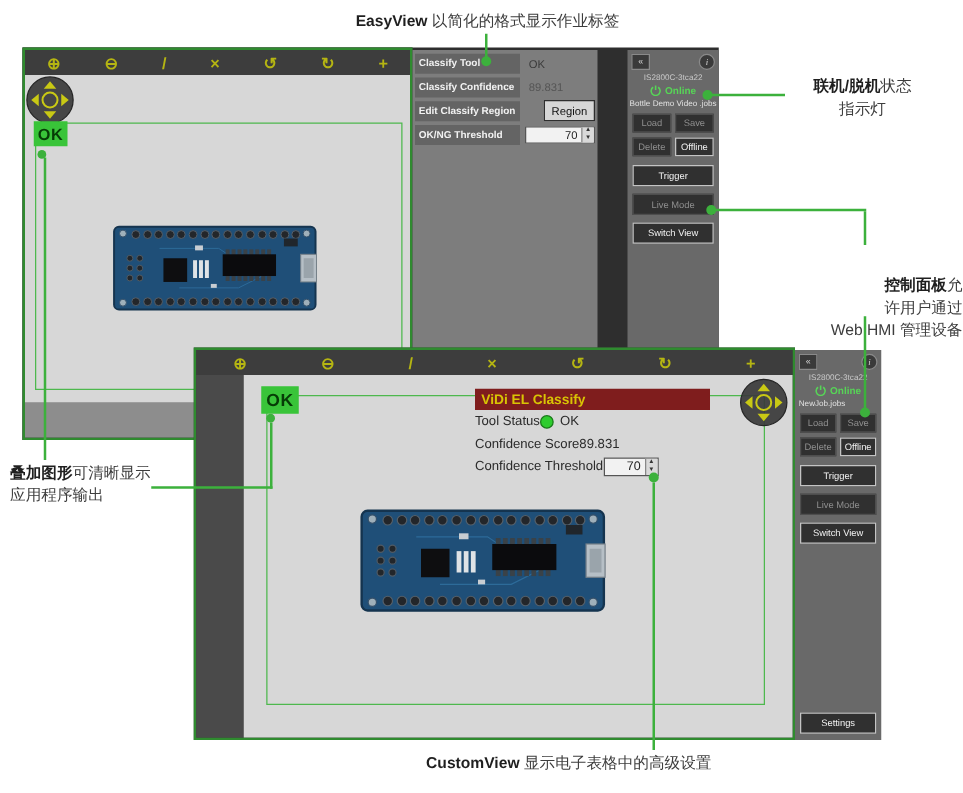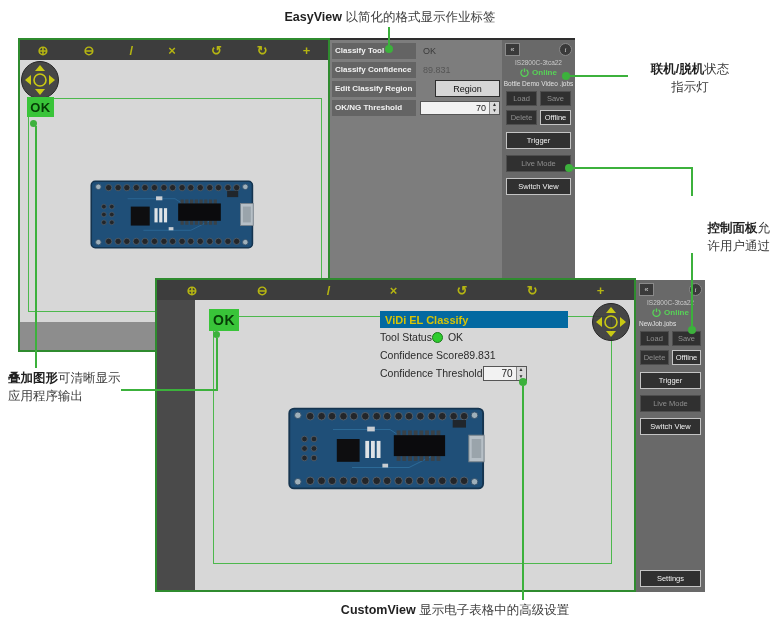--- a/index.html
+++ b/index.html
@@ -40,21 +40,21 @@
   .dstatus{display:flex;align-items:center;justify-content:center;gap:3px;margin-top:2px;}
   .dstatus span{color:#57d457;font-size:8px;font-weight:bold;}
   .djob{font-size:6.5px;color:#e2e2e2;text-align:center;margin-top:3px;white-space:nowrap;overflow:hidden;}
   .drow{display:flex;gap:3px;margin:4px 4px 0 4px;}
   .dbtn{flex:1;background:#303030;border:1px solid #4e4e4e;color:#8f8f8f;font-size:7.5px;height:13px;
         display:flex;align-items:center;justify-content:center;cursor:pointer;white-space:nowrap;overflow:hidden;}
   .dbtn.on{color:#f2f2f2;border-color:#c4c4c4;}
   .dbtn.wide{height:15px;}
   
   .vidipanel{position:absolute;}
-  .vheader{height:17px;background:#0369a1;color:#d9c404;font-weight:bold;font-size:11px;
+  .vheader{height:17px;background:#7f1d1d;color:#d9c404;font-weight:bold;font-size:11px;
            display:flex;align-items:center;padding:0 5px;}
   .vrow{display:flex;align-items:center;height:18px;}
   .vlabel{font-size:10.5px;color:#2b2b2b;}
   .vval{font-size:10.5px;color:#2b2b2b;display:flex;align-items:center;gap:5px;}
   .statusdot{width:9px;height:9px;border-radius:50%;background:#2ecc2e;border:1px solid #1a7a1a;display:inline-block;}
   
   .ann-layer{position:absolute;inset:0;pointer-events:none;z-index:3;padding-left:40px;}
   .ann-text{position:absolute;font-size:12.5px;color:#3d3d3d;line-height:1.45;}
   .ann-text b{color:#1f1f1f;}
   .gline{position:absolute;background:#3cb13c;}
@@ -169,21 +169,21 @@
           <circle cx="20" cy="20" r="6" fill="none" stroke="#c9c914" stroke-width="1.6"></circle>
           <polygon points="20,5 15,11 25,11" fill="#c9c914"></polygon>
           <polygon points="20,35 15,29 25,29" fill="#c9c914"></polygon>
           <polygon points="5,20 11,15 11,25" fill="#c9c914"></polygon>
           <polygon points="35,20 29,15 29,25" fill="#c9c914"></polygon>
         </svg>
       </div>
       <div class="band"></div>
     </div>
 
-    <div class="cpanel" style="left:312px;top:2px;width:172px;height:312px;">
+    <div class="cpanel" style="left:312px;top:2px;width:148px;height:312px;">
       <div class="crow">
         <div class="clabel">Classify Tool</div>
         <div class="cvalue">OK</div>
       </div>
       <div class="crow">
         <div class="clabel">Classify Confidence</div>
         <div class="cvalue" style="color:#555;">89.831</div>
       </div>
       <div class="crow">
         <div class="clabel">Edit Classify Region</div>
@@ -341,20 +341,21 @@
       <div><b>联机/脱机</b><span>状态</span></div>
       <div>指示灯</div>
     </div>
 
     <div class="gdot" style="left:565px;top:164px;"></div>
     <div class="gline" style="left:572px;top:167px;width:121px;height:2px;"></div>
     <div class="gline" style="left:691px;top:169px;width:2px;height:27px;"></div>
     <div class="ann-text" style="left:598px;top:197px;width:172px;text-align:right;margin-top:22px;">
       <div><b>控制面板</b><span>允</span></div>
       <div>许用户通过</div>
+      <div>Web HMI 管理设备</div>
     </div>
     <div class="gline" style="left:691px;top:253px;width:2px;height:75px;"></div>
     <div class="gdot" style="left:688px;top:326px;"></div>
 
     <div class="gdot small" style="left:30px;top:120px;"></div>
     <div class="gline" style="left:35px;top:126px;width:2px;height:242px;"></div>
     <div class="ann-text" style="left:8px;top:369px;width:180px;">
       <div><b>叠加图形</b><span>可清晰显示</span></div>
       <div>应用程序输出</div>
     </div>

